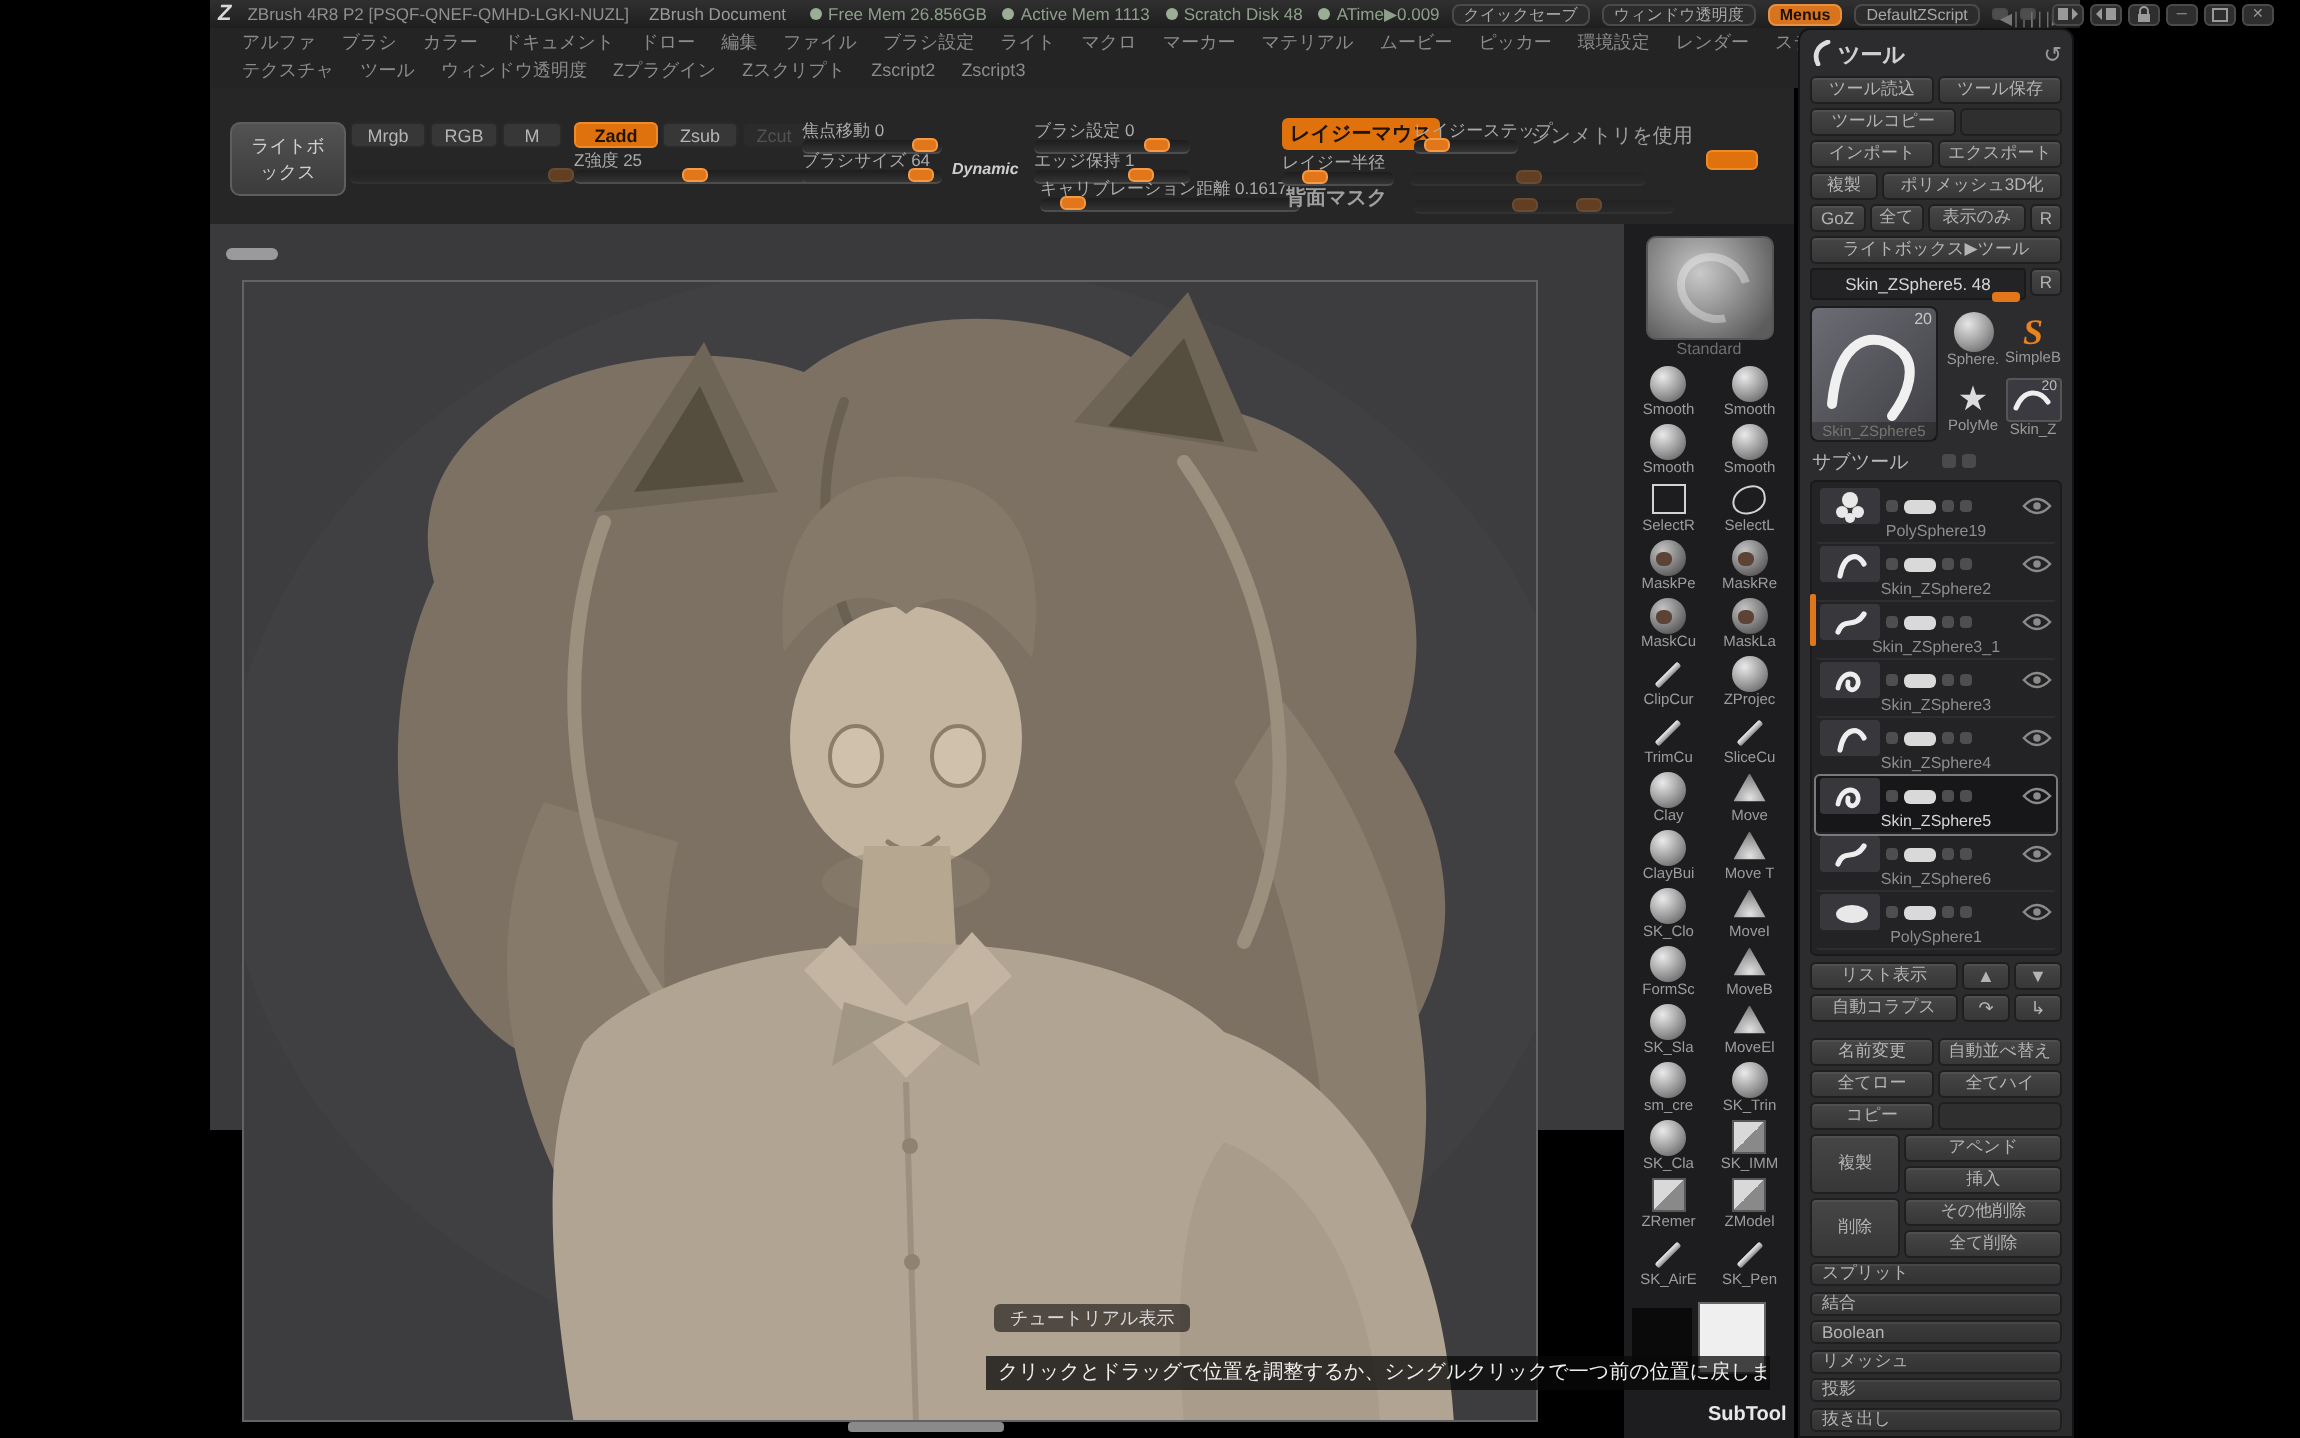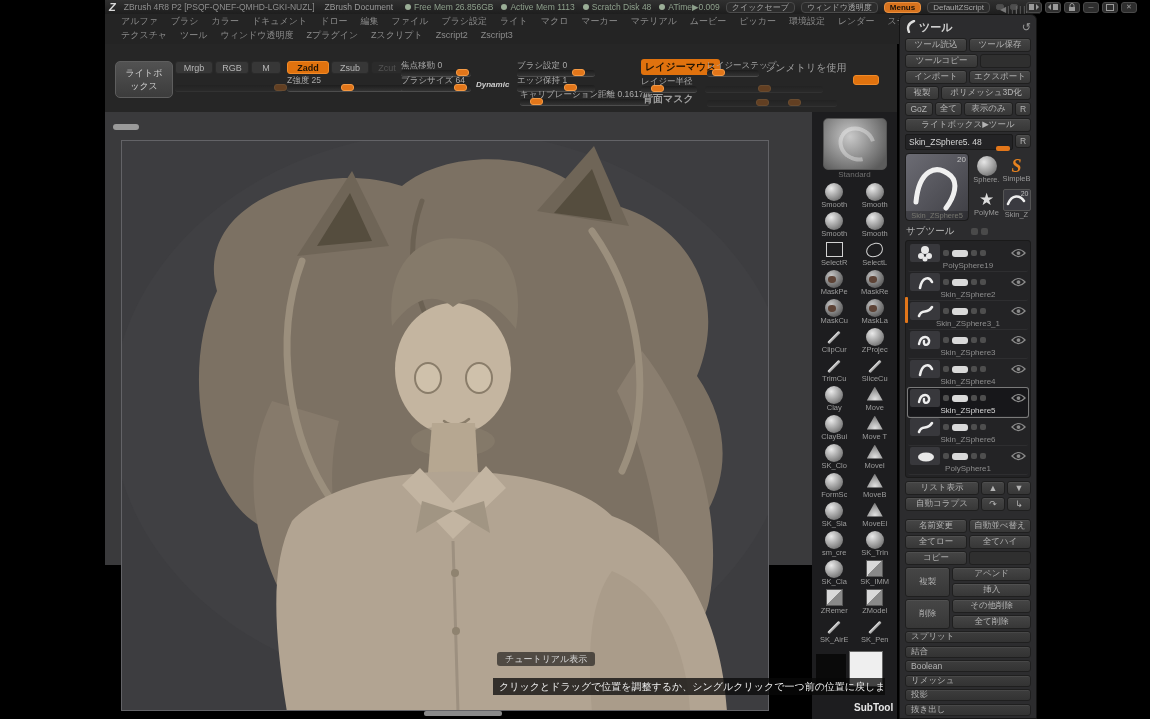--- a/index.html
+++ b/index.html
@@ -100,21 +100,21 @@
   .pb{display:flex;align-items:center;justify-content:center;background:linear-gradient(#464646,#373737);
       border:1px solid #1f1f1f;border-radius:3px;color:#b4b4b4;font-size:8.5px;height:14px;
       cursor:pointer;font-family:inherit;padding:0 2px;box-sizing:border-box;
       box-shadow:inset 0 1px 0 rgba(255,255,255,.06);white-space:nowrap;overflow:hidden;}
   .pb.disabled{background:#2f2f2f;color:#555;cursor:default;box-shadow:none;}
   .f1{flex:1;} .f2{flex:2;} .f3{flex:3;}
   .arrw{width:24px;flex:none;font-size:9px;}
   .rsm{width:16px;flex:none;}
   .namerow{margin-top:2px;}
   .namefield{flex:1;background:#232325;border:1px solid #1a1a1a;border-radius:2px;height:14px;
-             display:flex;align-items:center;padding:0 3px;color:#d6d6d6;position:relative;cursor:text;}
+             display:flex;align-items:center;padding:0 3px;color:#d6d6d6;position:relative;cursor:text;justify-content:center;}
   .nameslider{position:absolute;right:2px;bottom:-2px;width:14px;height:5px;background:#e2761a;border-radius:2px;}
   .thumbs{display:flex;gap:3px;margin-top:3px;height:68px;}
   .bigthumb{width:62px;height:66px;border-radius:4px;border:1px solid #1c1c1c;position:relative;
             background:linear-gradient(135deg,#6c6c74,#3e3e44);cursor:pointer;}
   .badge{position:absolute;right:2px;top:1px;font-size:8px;color:#c5c5c5;}
   .bt-label{position:absolute;left:0;right:0;bottom:0;text-align:center;font-size:7.5px;color:#76766f;
             background:rgba(0,0,0,.25);}
   .recent{flex:1;display:grid;grid-template-columns:1fr 1fr;grid-template-rows:1fr 1fr;gap:1px;}
   .rcell{display:flex;flex-direction:column;align-items:center;justify-content:center;cursor:pointer;position:relative;}
   .rlabel{font-size:7.5px;color:#999;line-height:8px;}

